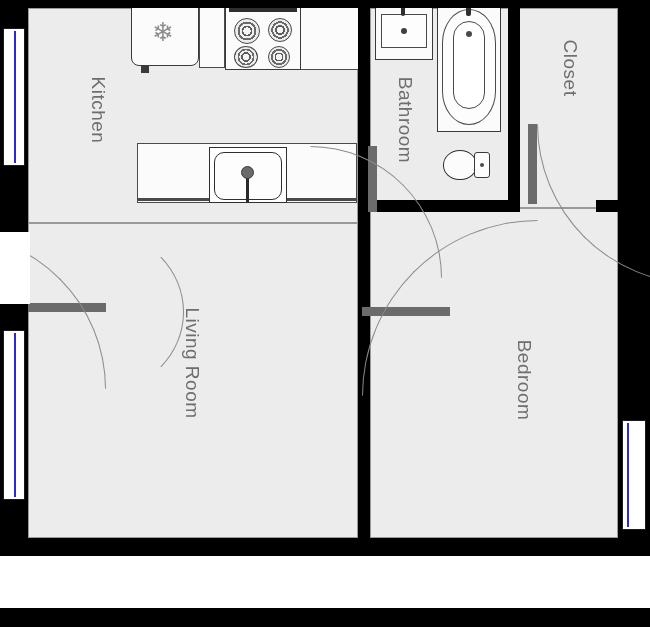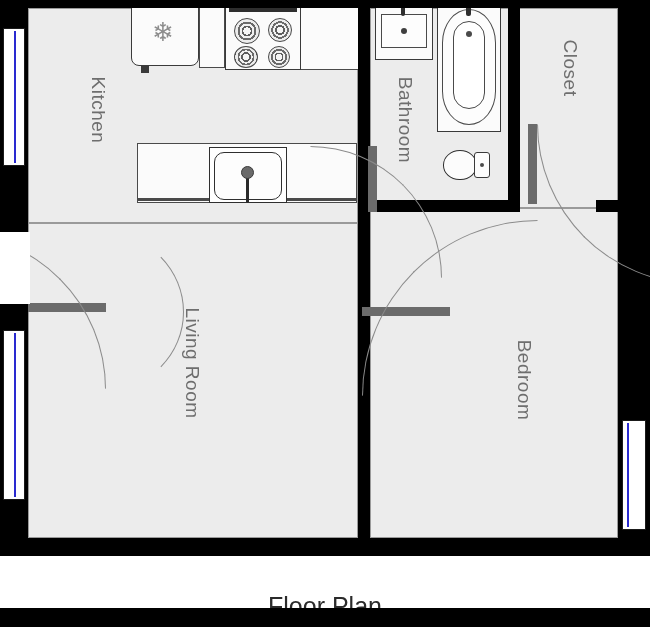--- a/index.html
+++ b/index.html
@@ -305,16 +305,15 @@
 
   <div class="room-label rot90" style="left:192px; top:363px;">Living Room</div>
 
   <div class="room-label rot90" style="left:405px; top:120px;">Bathroom</div>
 
   <div class="room-label rot90" style="left:570px; top:68px;">Closet</div>
 
   <div class="room-label rot90" style="left:524px; top:380px;">Bedroom</div>
 
   <div id="caption-bar" style="top:556px; height:52px;"></div>
-  <div id="caption-text" style="top:592px;">Floor Plan</div>
   <div style="position:absolute; left:0; top:608px; width:650px; height:19px; background:#000000;"></div>
 
 </div>
 
 </body></html>

